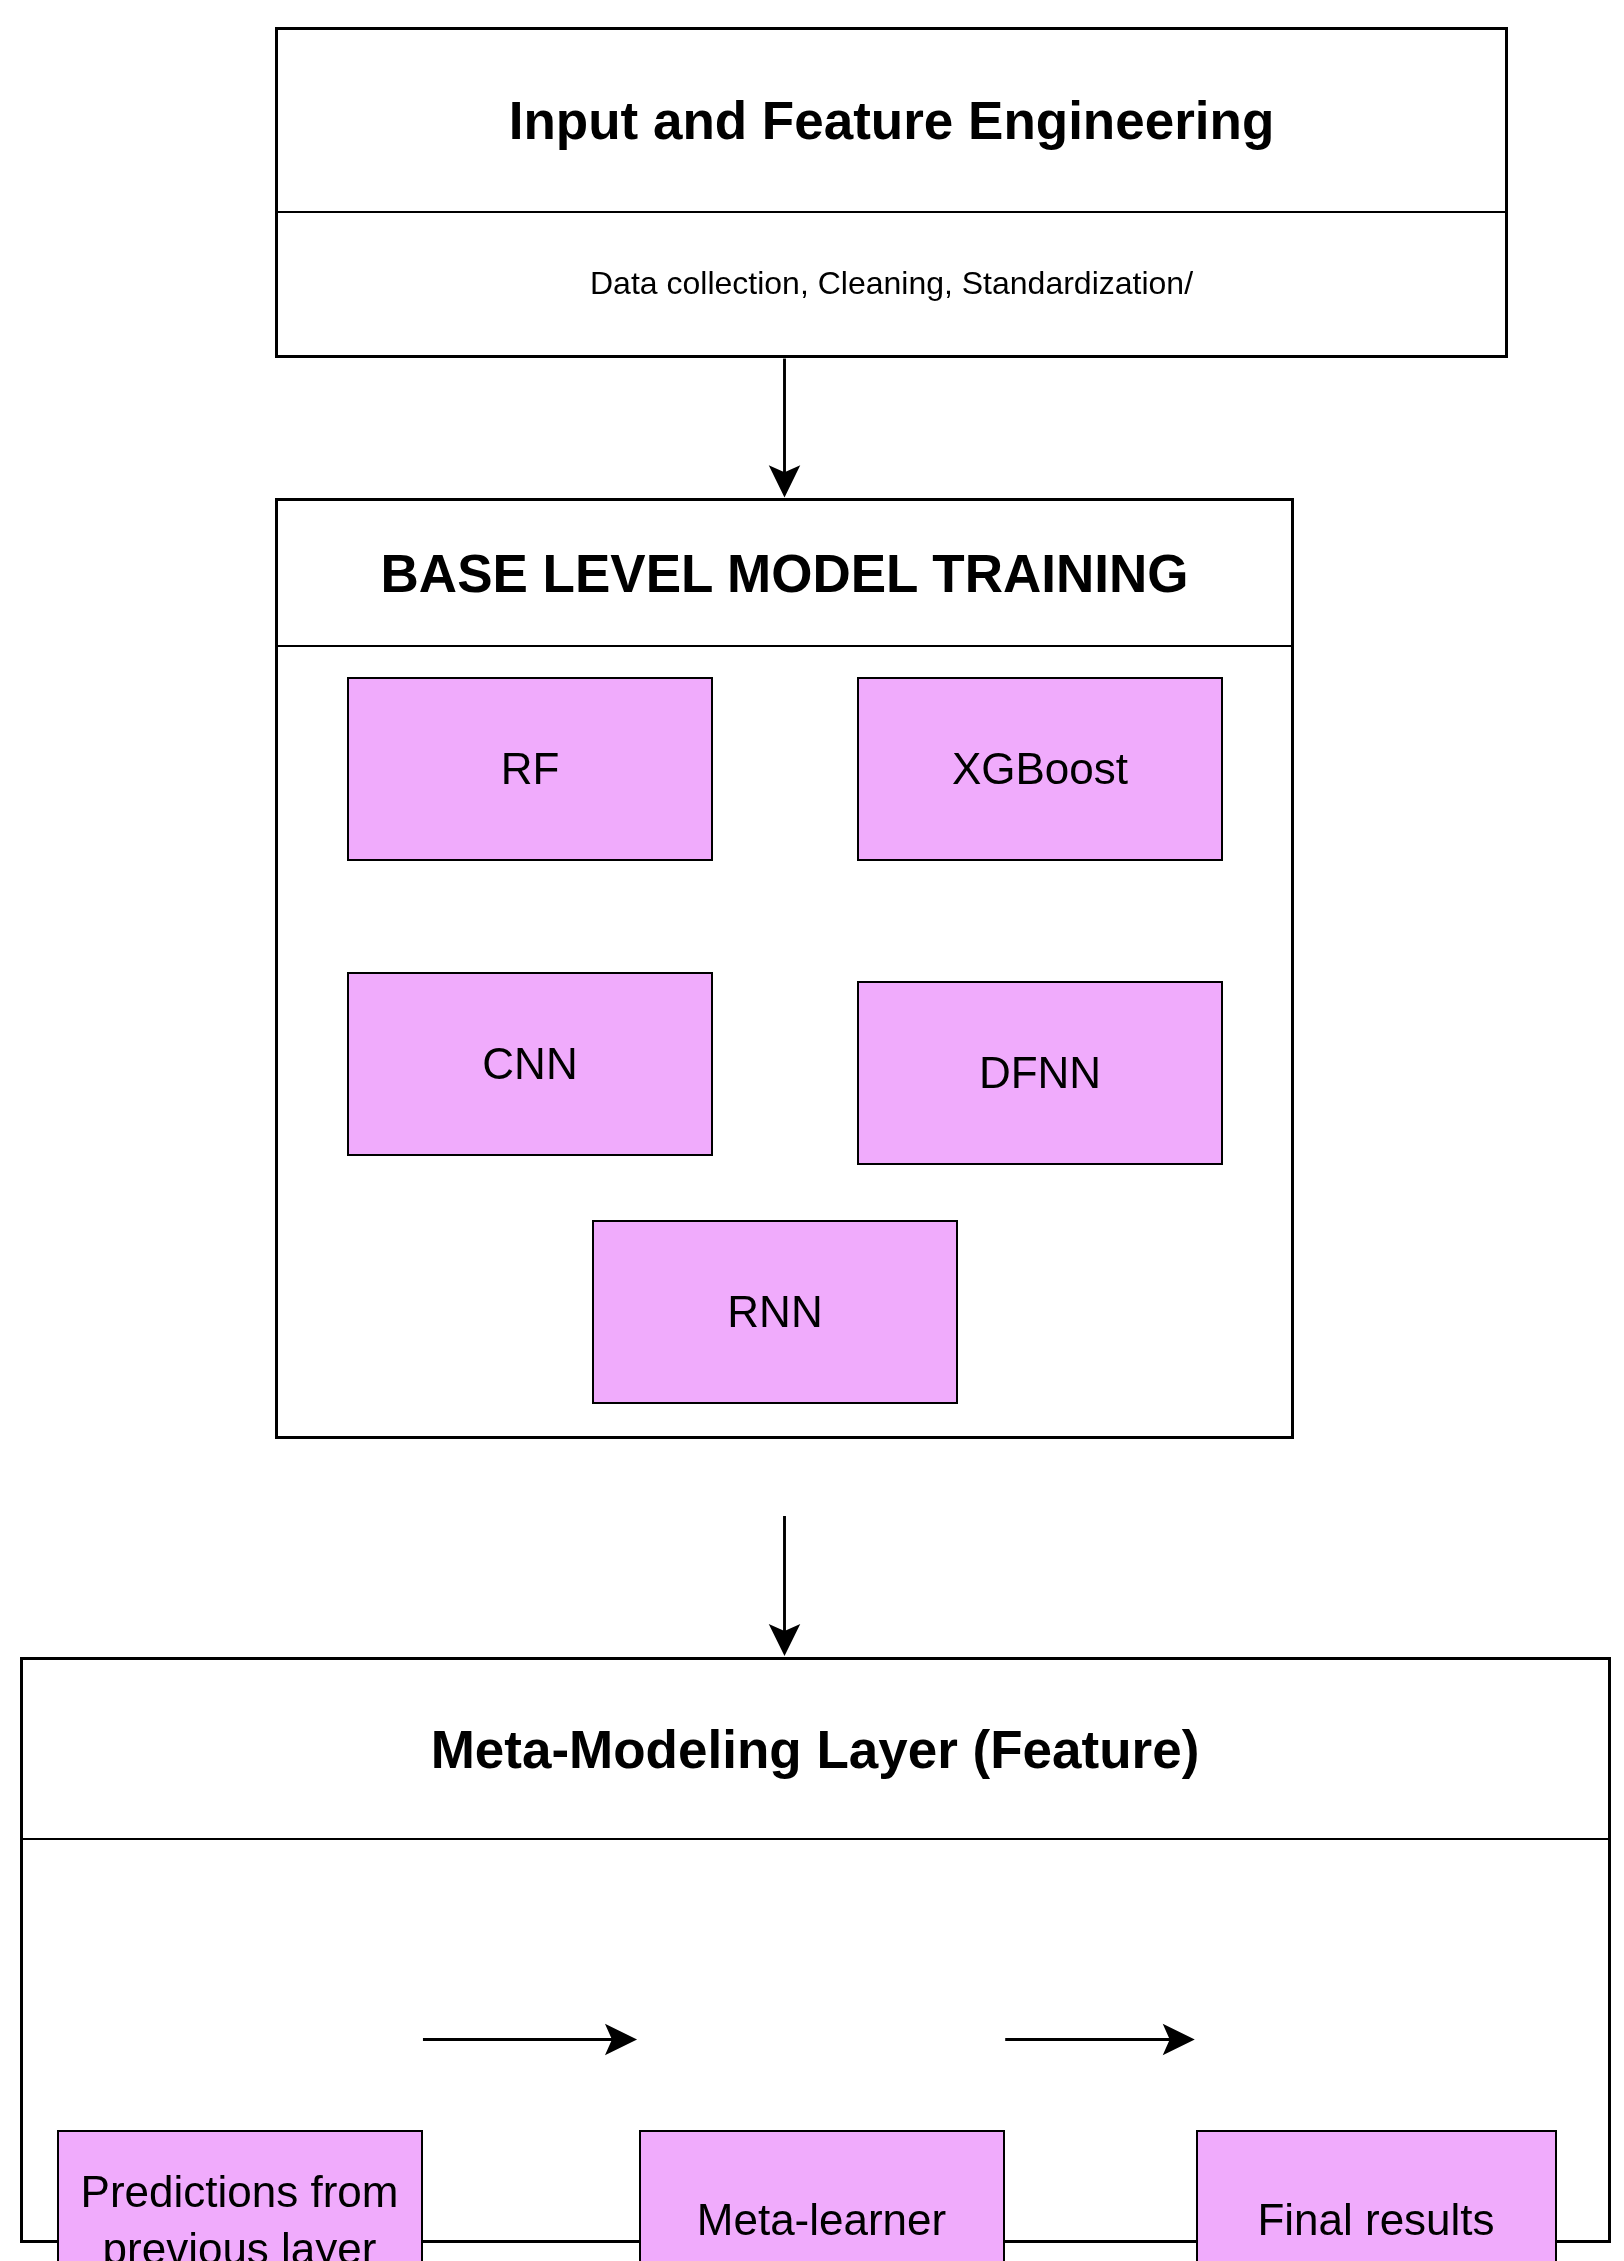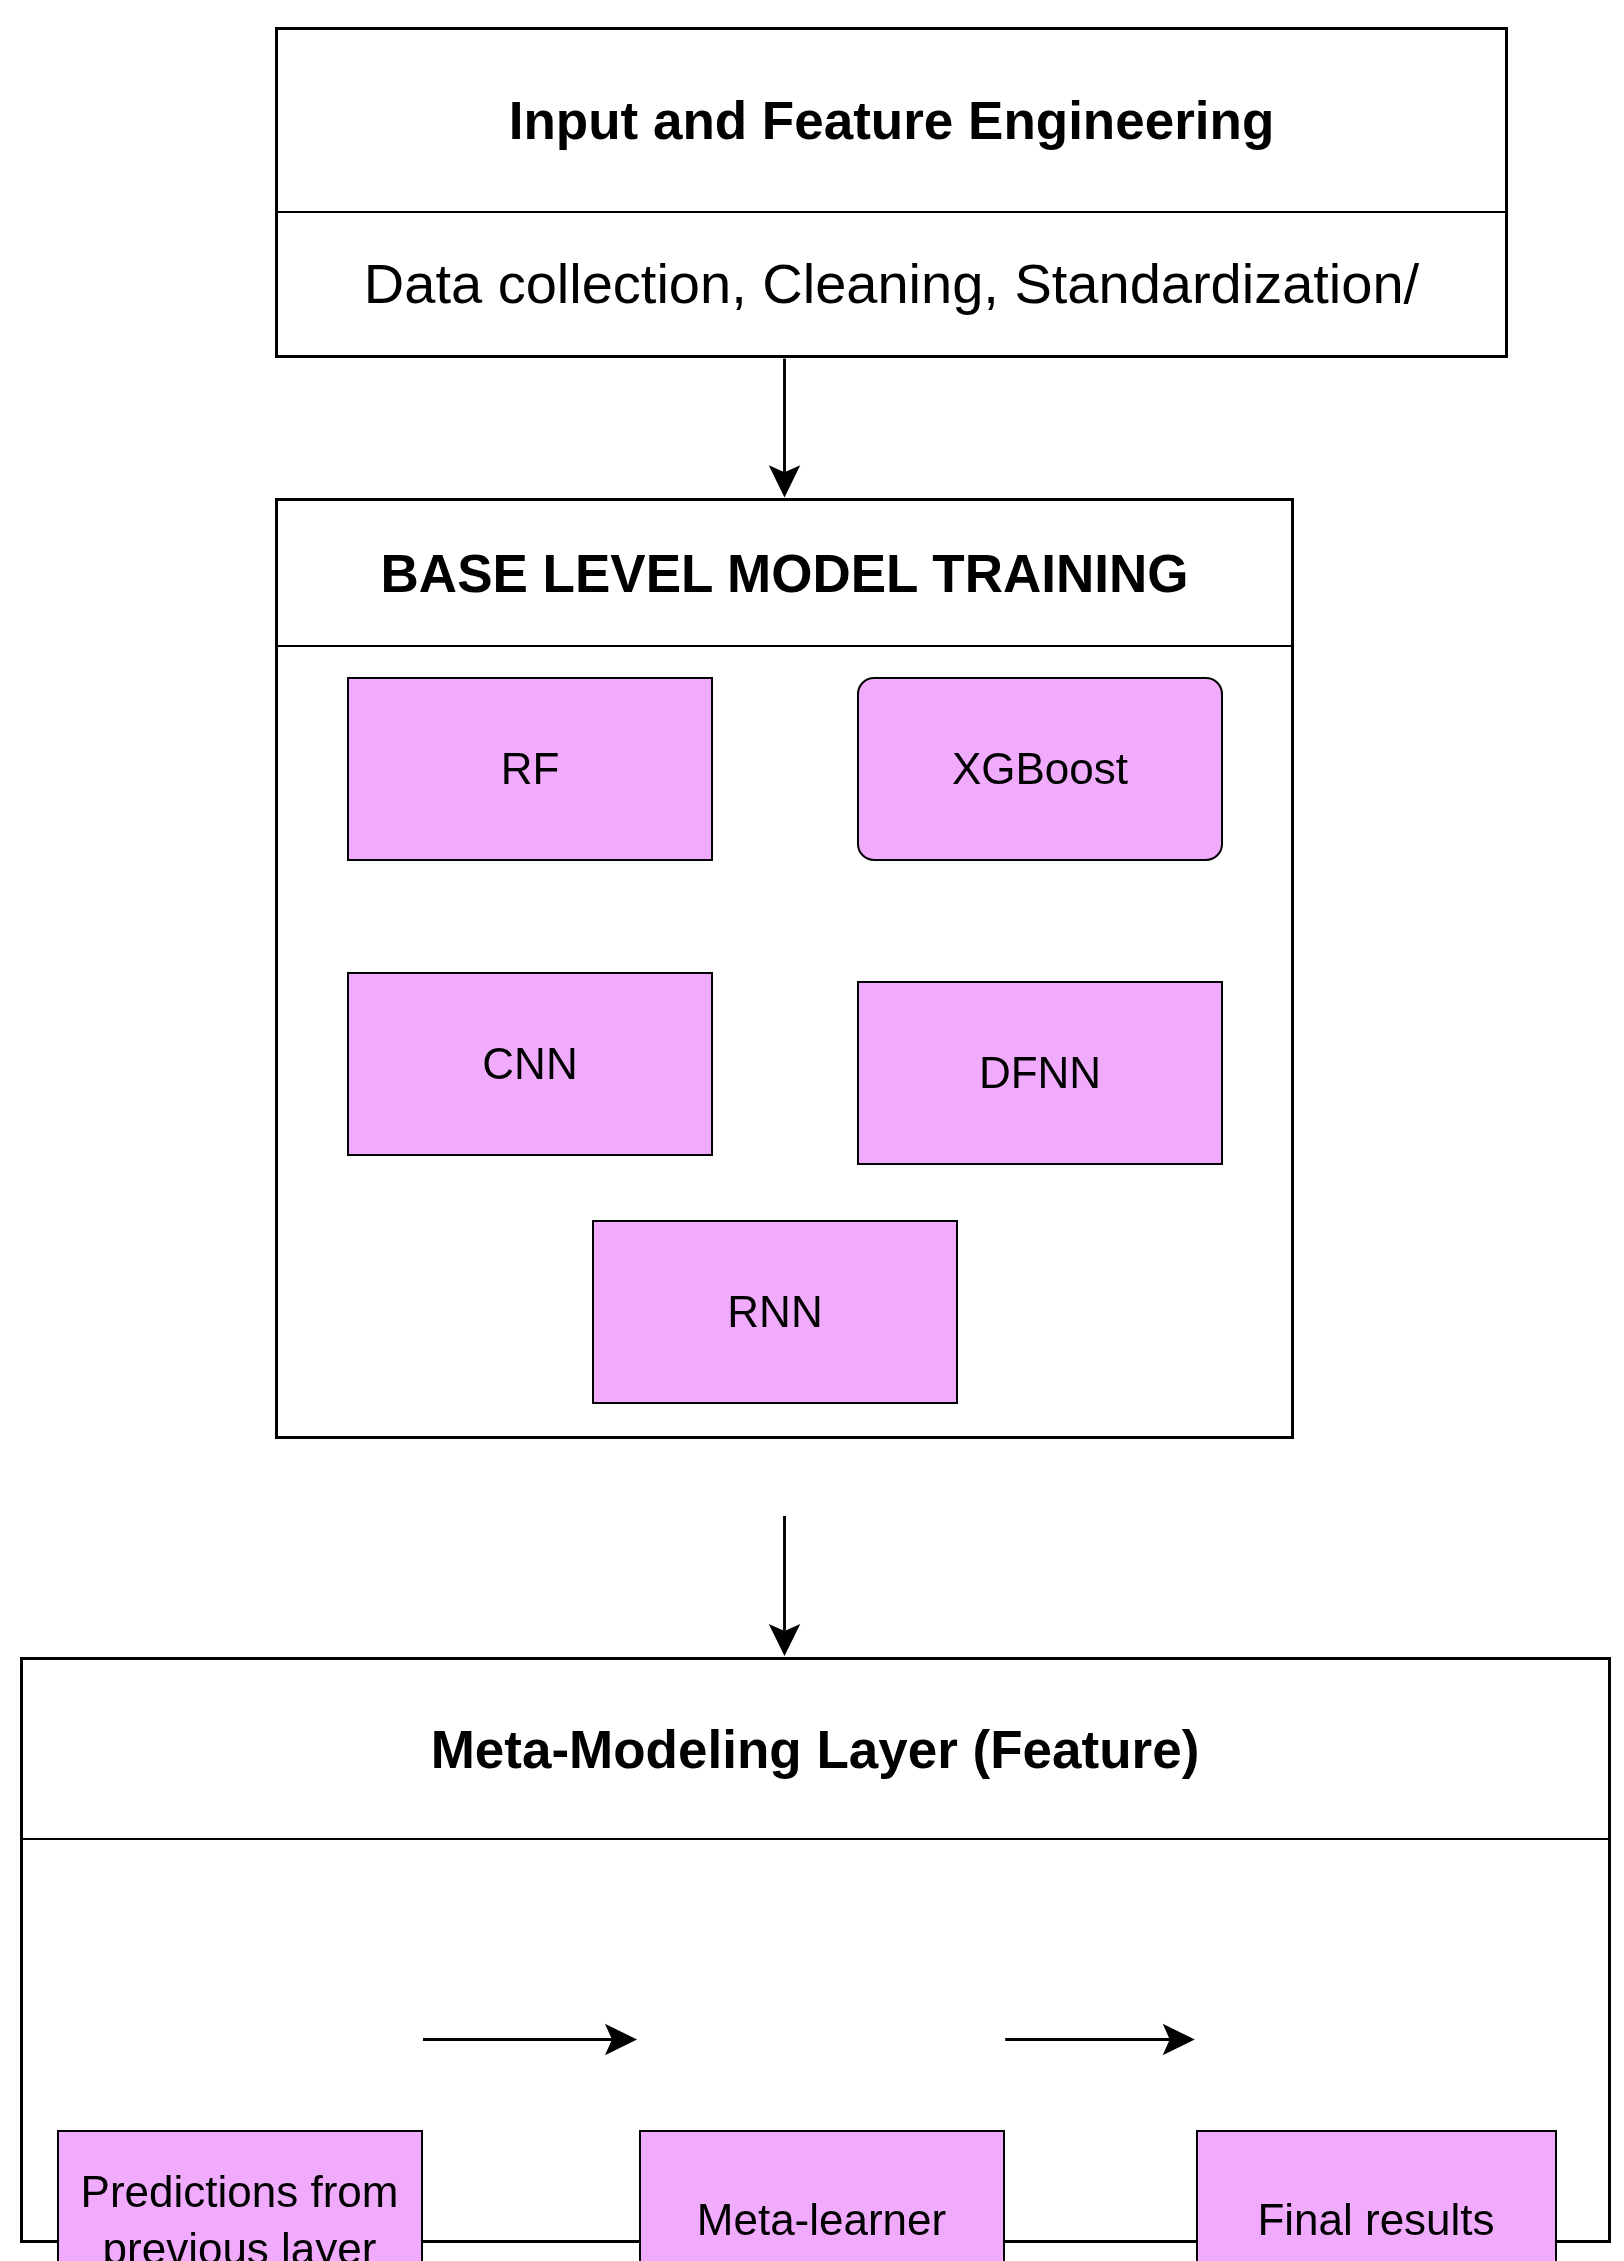--- a/index.html
+++ b/index.html
@@ -36,21 +36,21 @@
     position: relative;
     flex: 1 1 auto;
   }
   .section-title {
     font-size: 53px;
     font-weight: bold;
     text-align: center;
     letter-spacing: 0px;
   }
   .description {
-    font-size: 56px;
+    font-size: 32px;
     line-height: 1.32;
     text-align: center;
   }
   .inner-box {
     position: absolute;
     border: 2.9px solid #000000;
     background: #f0abfc;
     box-sizing: border-box;
     display: flex;
     align-items: center;
@@ -92,21 +92,21 @@
   </svg>
 
   <div class="outer-box" style="left:275px; top:498px; width:1019px; height:941px;">
     <div class="box-header" style="height:146px;">
       <div class="section-title">BASE LEVEL MODEL TRAINING</div>
     </div>
     <div class="box-body">
       <div class="inner-box" style="left:69px; top:30px; width:366px; height:184px;">
         <div class="inner-label">RF</div>
       </div>
-      <div class="inner-box" style="left:579px; top:30px; width:366px; height:184px;border-radius:17px;">
+      <div class="inner-box" style="left:579px; top:30px; width:366px; height:184px;">
         <div class="inner-label">XGBoost</div>
       </div>
       <div class="inner-box" style="left:69px; top:325px; width:366px; height:184px;">
         <div class="inner-label">CNN</div>
       </div>
       <div class="inner-box" style="left:579px; top:334px; width:366px; height:184px;">
         <div class="inner-label">DFNN</div>
       </div>
       <div class="inner-box" style="left:314px; top:573px; width:366px; height:184px;">
         <div class="inner-label">RNN</div>

